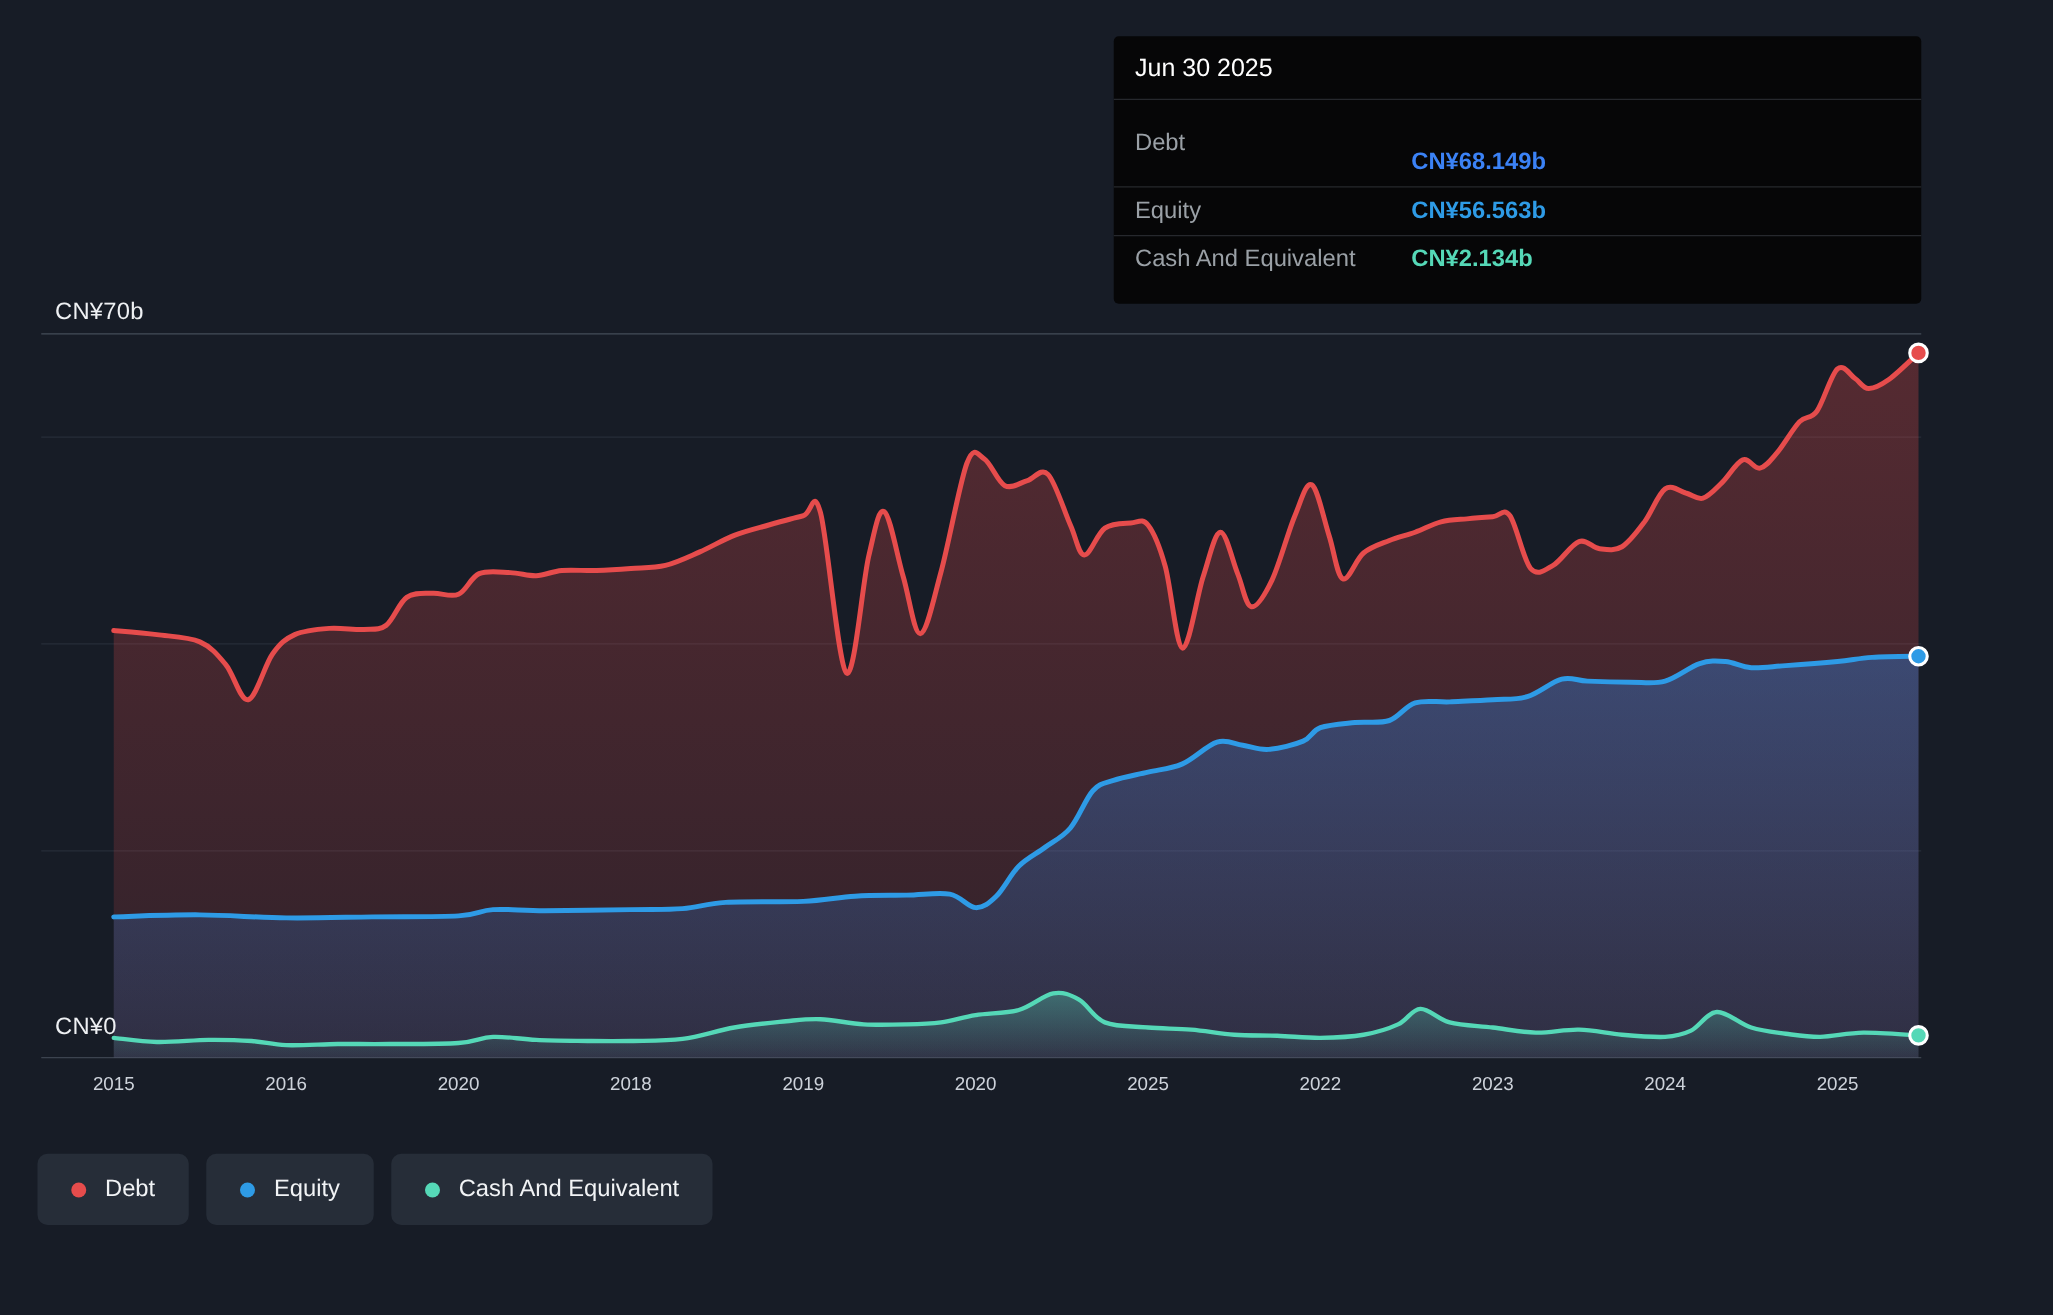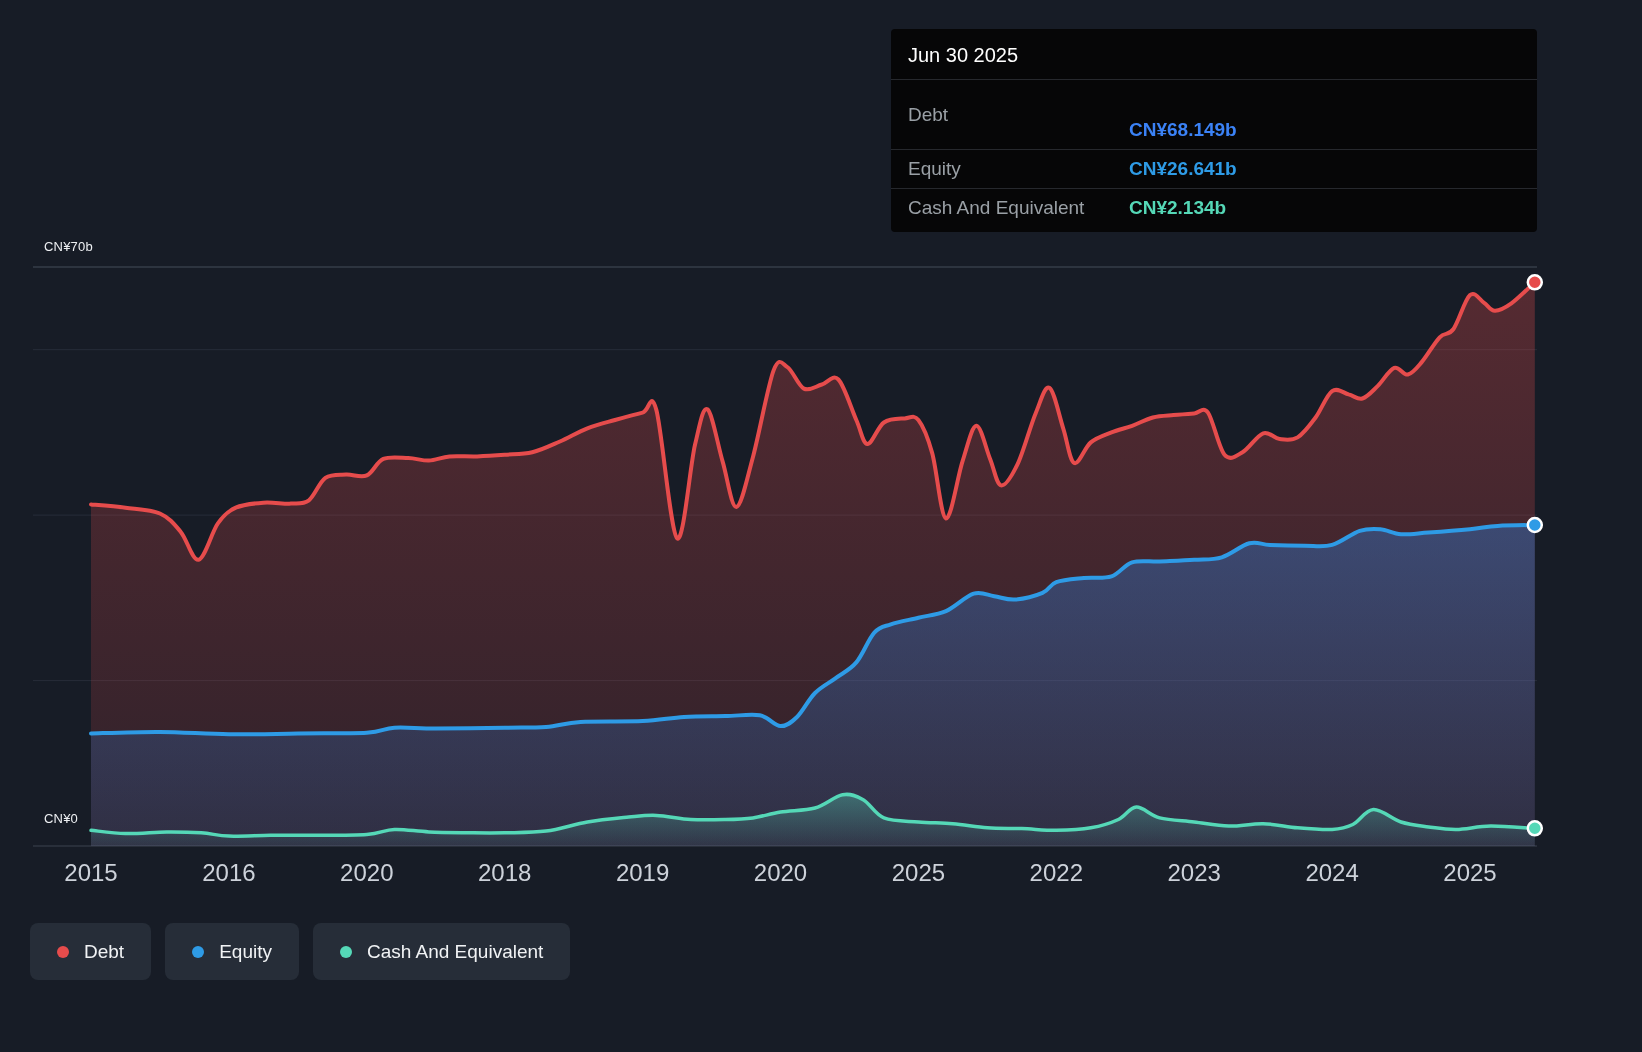--- a/index.html
+++ b/index.html
@@ -4,31 +4,31 @@
 <style>
   html, body { margin: 0; padding: 0; }
   body {
     width: 1642px; height: 1052px; overflow: hidden;
     font-family: "Liberation Sans", sans-serif;
     background: #12161e;
   }
   .page { position: relative; width: 1642px; height: 1052px; background: #171c26; }
   #chart-svg { position: absolute; left: 0; top: 0; }
 
-  .ylab { position: absolute; color: #eef0f3; font-size: 13px; letter-spacing: 0.2px; }
+  .ylab { position: absolute; color: #eef0f3; font-size: 19px; letter-spacing: 0.2px; }
   .ylab.top { left: 44px; top: 239px; }
   .ylab.bottom { left: 44px; top: 811px; }
 
   .x-labels { position: absolute; left: 0; top: 859px; width: 100%; height: 26px; }
-  .x-tick { position: absolute; transform: translateX(-50%); color: #cdd2da; font-size: 24px; }
+  .x-tick { position: absolute; transform: translateX(-50%); color: #cdd2da; font-size: 15px; }
 
   .tooltip {
     position: absolute; left: 891px; top: 29px; width: 646px;
     background: #060607; border-radius: 4px; box-sizing: border-box;
-    padding-bottom: 5px;
+    padding-bottom: 16px;
   }
   .tt-title { padding: 15px 17px 12px; color: #ffffff; font-size: 20px; font-weight: 500; }
   .tt-row { display: flex; align-items: center; padding: 6px 17px; border-top: 1px solid #26282d; font-size: 19px; line-height: 26px; }
   .tt-label { flex: 0 0 221px; color: #9aa0a6; font-weight: 400; }
   .tt-value { font-weight: 600; }
   .ratio-num { color: #ffffff; font-weight: 700; margin-right: 9px; }
   .ratio-label { color: #9aa0a6; font-weight: 400; }
 
   .legend { position: absolute; left: 30px; top: 923px; display: flex; gap: 14px; }
   .chip {
@@ -92,21 +92,21 @@
     </div>
 
   <div class="tooltip">
     <div class="tt-title">Jun 30 2025</div>
     <div class="tt-row">
       <span class="tt-label">Debt</span>
       <span class="tt-value" style="color: #3b82f6; margin-top: 31px;">CN¥68.149b</span>
     </div>
     <div class="tt-row">
       <span class="tt-label">Equity</span>
-      <span class="tt-value" style="color: rgb(46, 155, 230);">CN¥26.641b</span>
+      <span class="tt-value" style="color: rgb(46, 155, 230);">CN¥56.563b</span>
     </div>
     <div class="tt-row">
       <span class="tt-label">Cash And Equivalent</span>
       <span class="tt-value" style="color: rgb(85, 216, 183);">CN¥2.134b</span>
     </div>
   </div>
 
   <div class="legend" id="legend">
       <div class="chip">
         <span class="dot" style="background: rgb(230, 76, 76);"></span>

